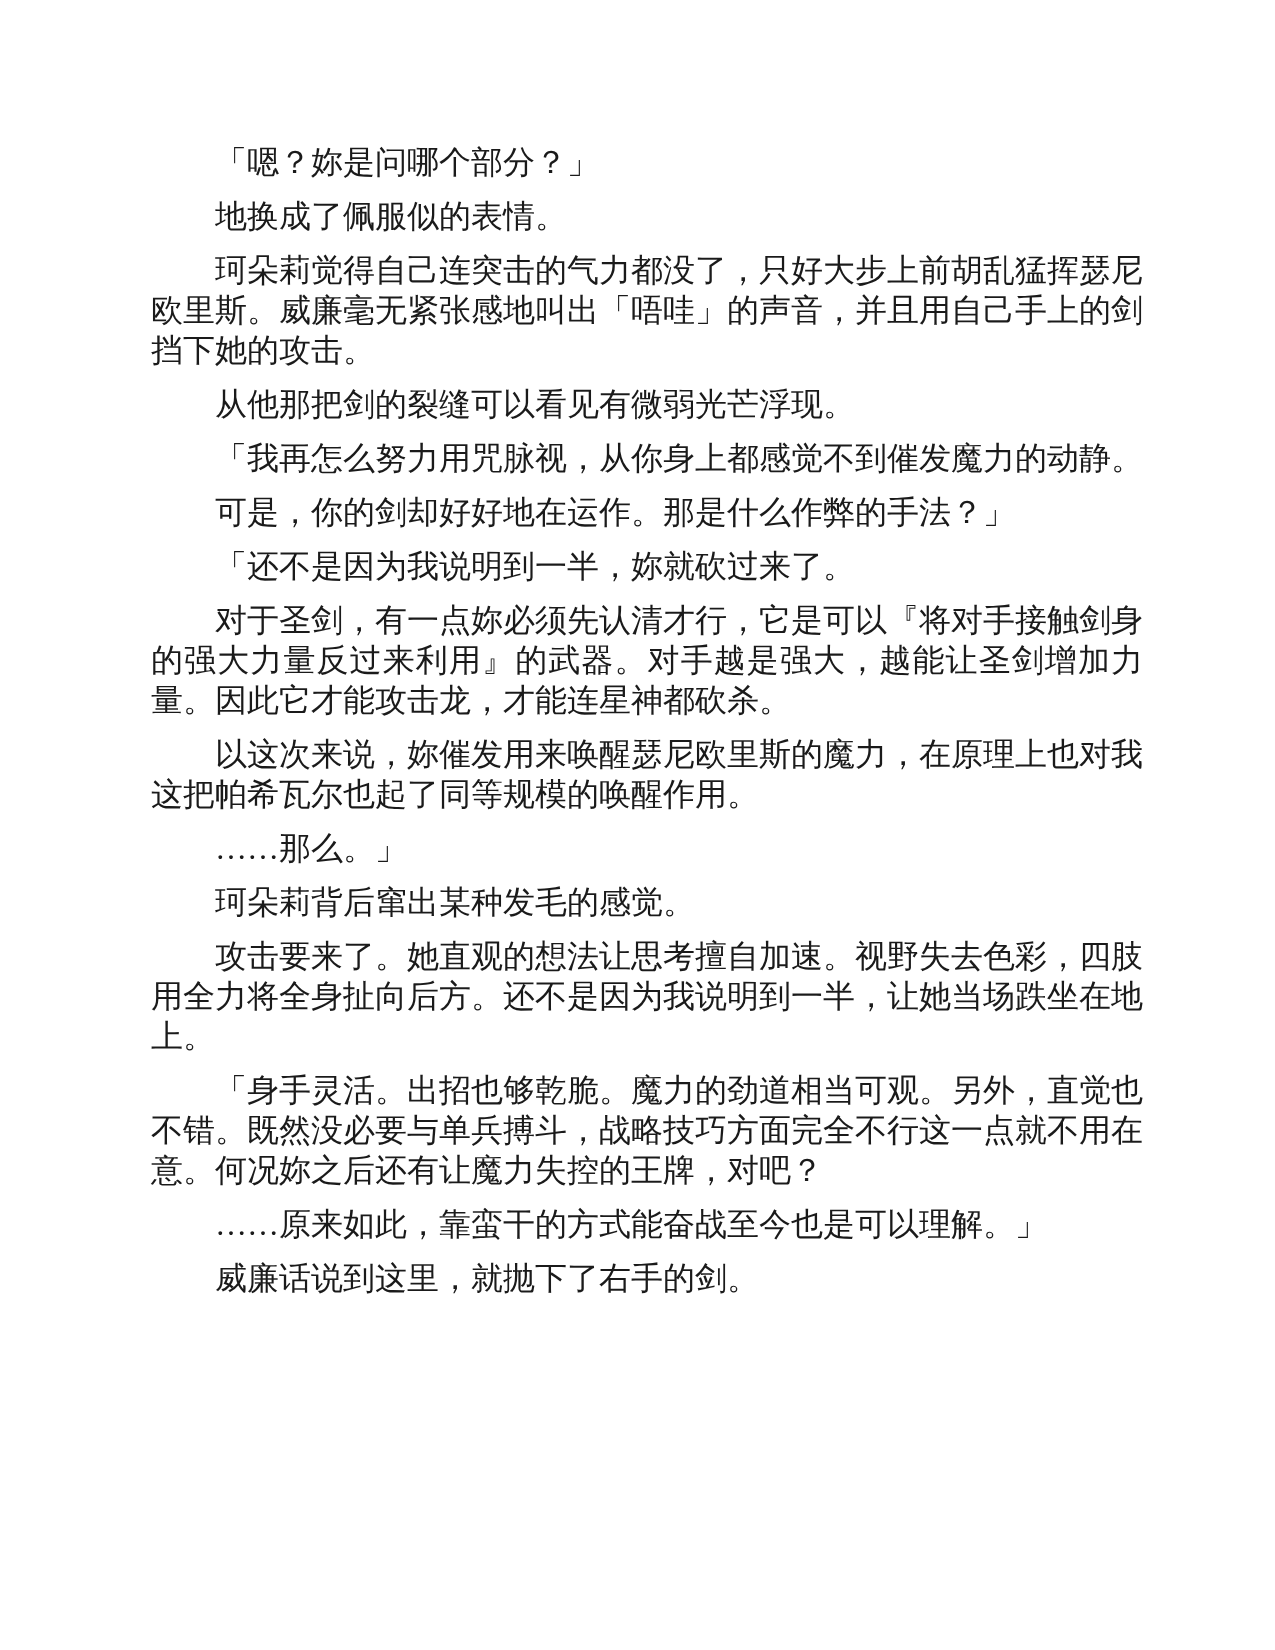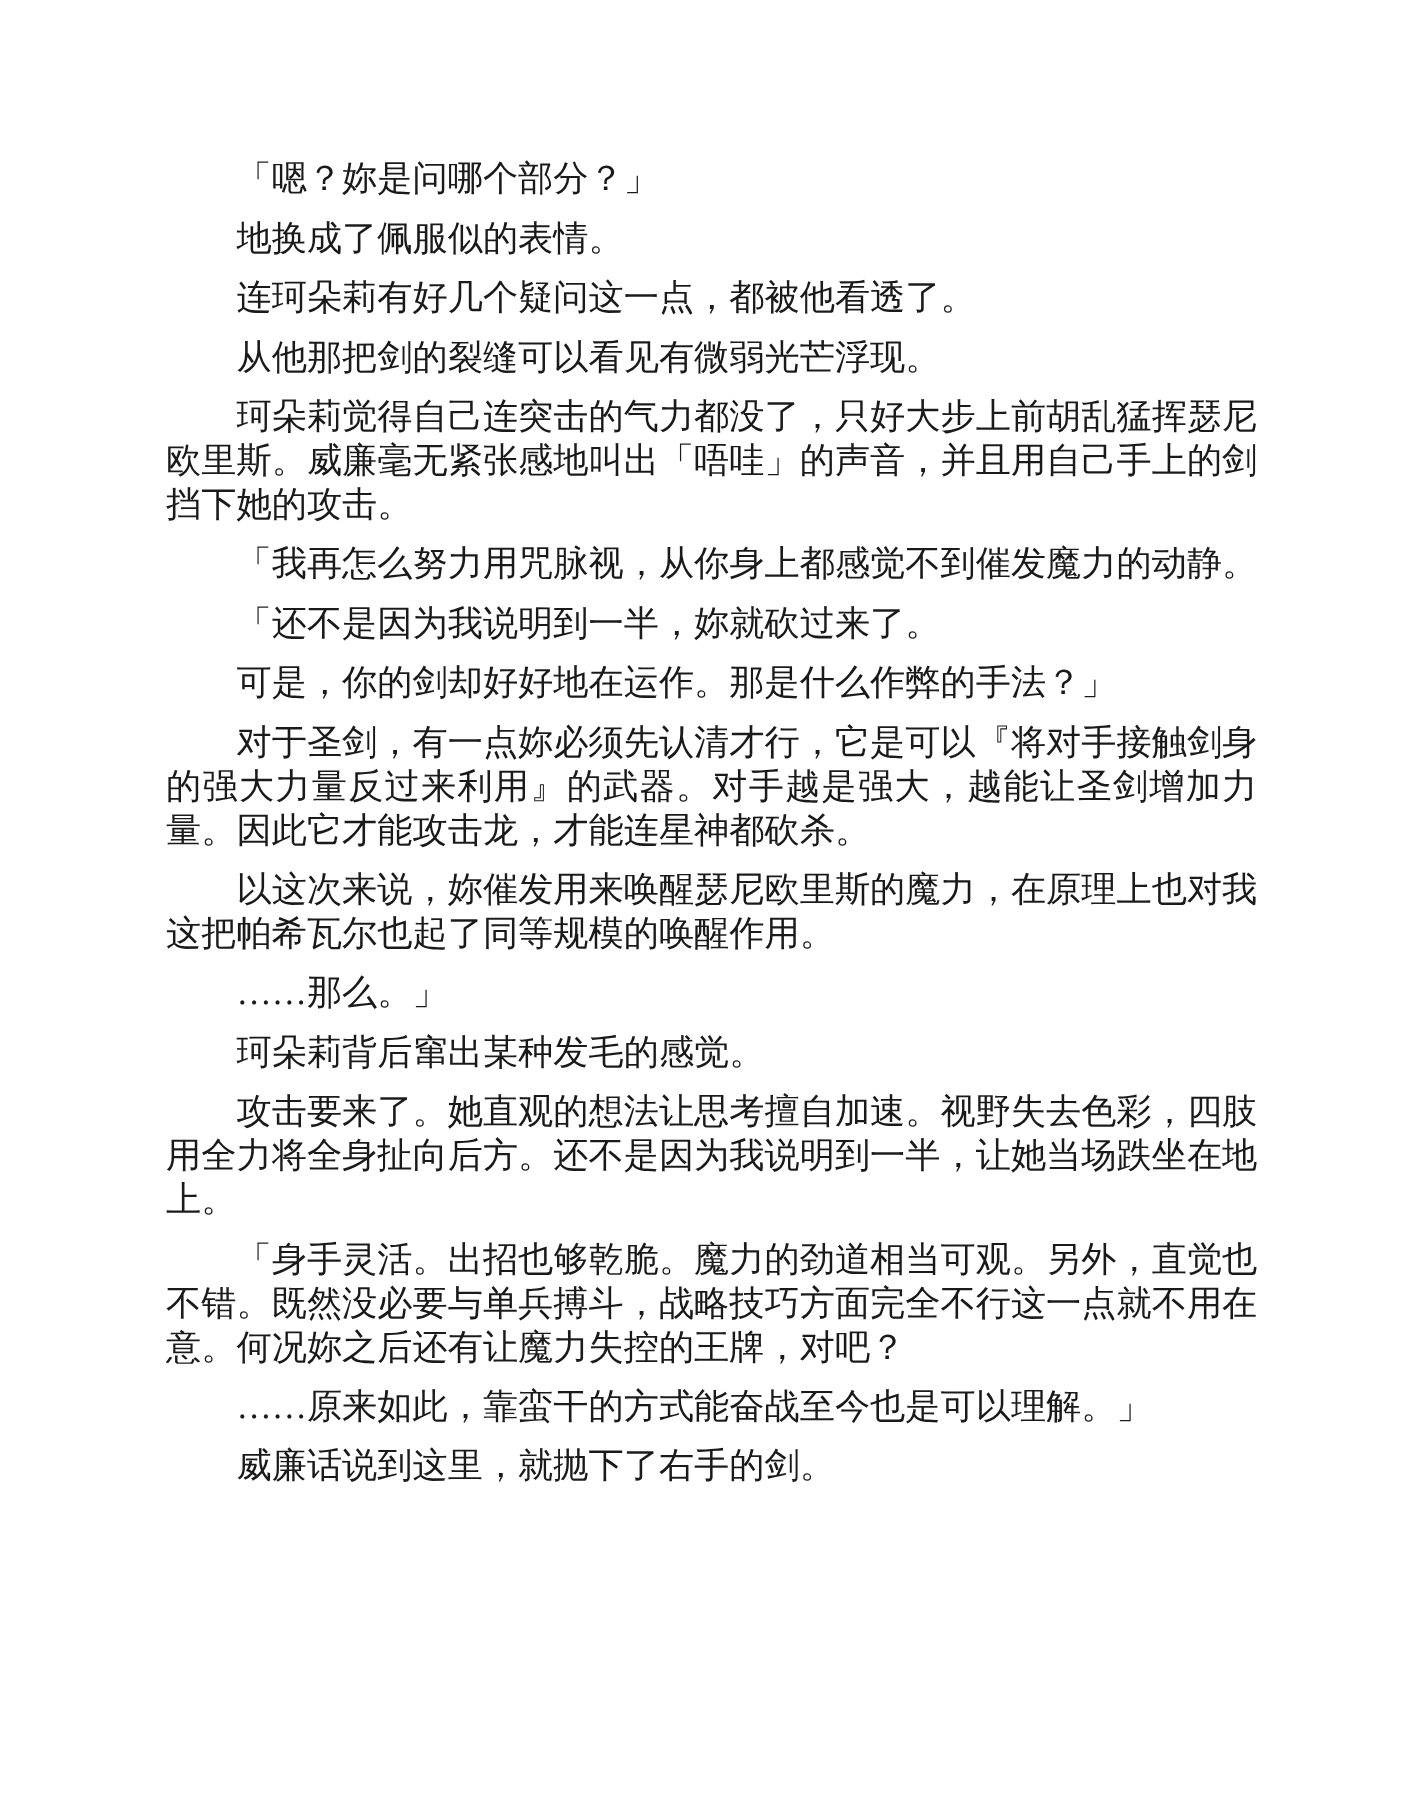--- a/index.html
+++ b/index.html
@@ -34,26 +34,25 @@
     word-break: normal;
   }
 </style>
 </head>
 <body>
 
 <main class="page">
   <div class="text-block">
     <p>「嗯？妳是问哪个部分？」</p>
     <p>地换成了佩服似的表情。</p>
-    <p>连珂朵莉有好几个疑问这一点，都被他看透了。</p>
+    <p>珂朵莉觉得自己连突击的气力都没了，只好大步上前胡乱猛挥瑟尼欧里斯。威廉毫无紧张感地叫出「唔哇」的声音，并且用自己手上的剑挡下她的攻击。</p>
     <p>从他那把剑的裂缝可以看见有微弱光芒浮现。</p>
-    <p>珂朵莉觉得自己连突击的气力都没了，只好大步上前胡乱猛挥瑟尼欧里斯。威廉毫无紧张感地叫出「唔哇」的声音，并且用自己手上的剑挡下她的攻击。</p>
     <p>「我再怎么努力用咒脉视，从你身上都感觉不到催发魔力的动静。</p>
+    <p>可是，你的剑却好好地在运作。那是什么作弊的手法？」</p>
     <p>「还不是因为我说明到一半，妳就砍过来了。</p>
-    <p>可是，你的剑却好好地在运作。那是什么作弊的手法？」</p>
     <p>对于圣剑，有一点妳必须先认清才行，它是可以『将对手接触剑身的强大力量反过来利用』的武器。对手越是强大，越能让圣剑增加力量。因此它才能攻击龙，才能连星神都砍杀。</p>
     <p>以这次来说，妳催发用来唤醒瑟尼欧里斯的魔力，在原理上也对我这把帕希瓦尔也起了同等规模的唤醒作用。</p>
     <p>……那么。」</p>
     <p>珂朵莉背后窜出某种发毛的感觉。</p>
     <p>攻击要来了。她直观的想法让思考擅自加速。视野失去色彩，四肢用全力将全身扯向后方。还不是因为我说明到一半，让她当场跌坐在地上。</p>
     <p>「身手灵活。出招也够乾脆。魔力的劲道相当可观。另外，直觉也不错。既然没必要与单兵搏斗，战略技巧方面完全不行这一点就不用在意。何况妳之后还有让魔力失控的王牌，对吧？</p>
     <p>……原来如此，靠蛮干的方式能奋战至今也是可以理解。」</p>
     <p>威廉话说到这里，就抛下了右手的剑。</p>
   </div>
 </main>

